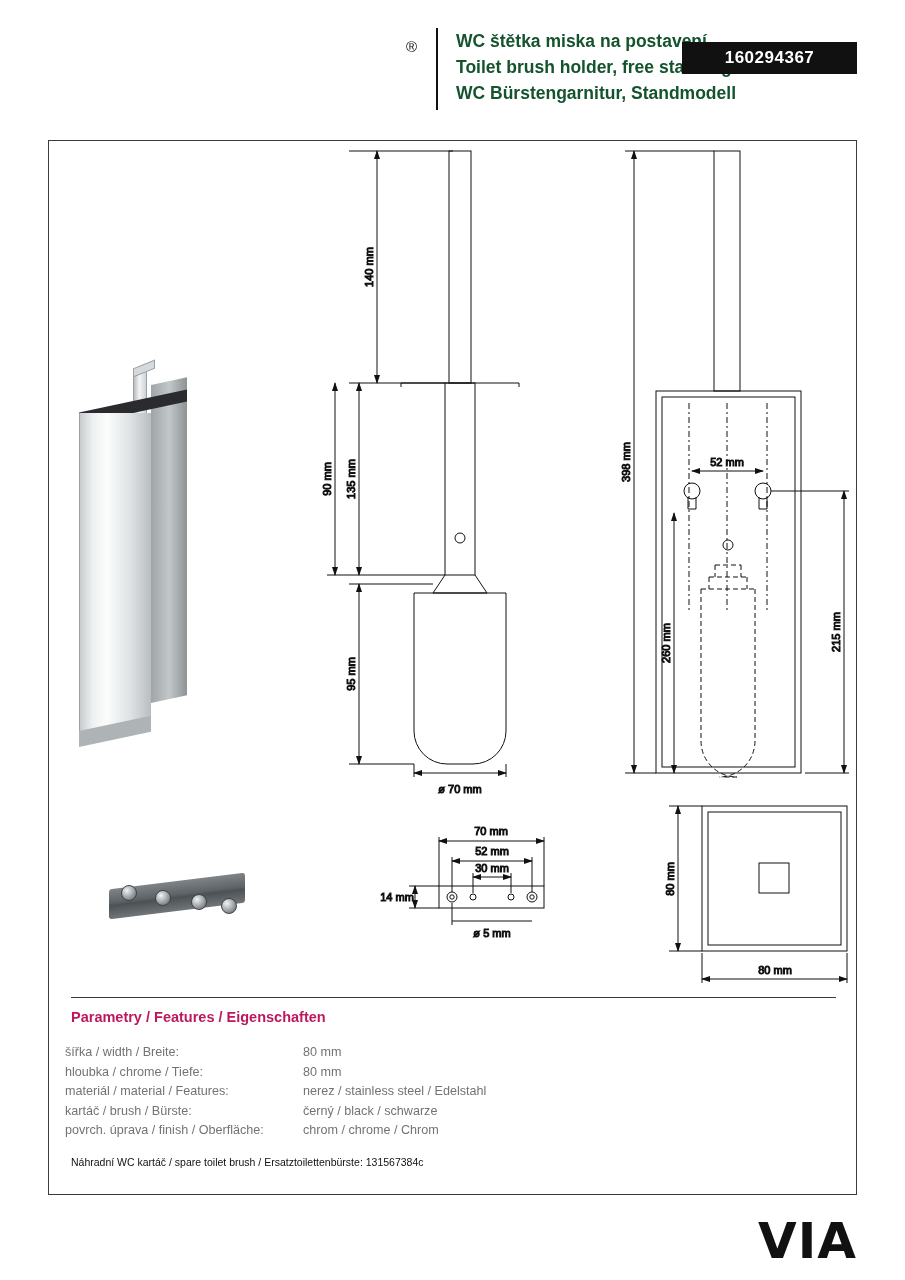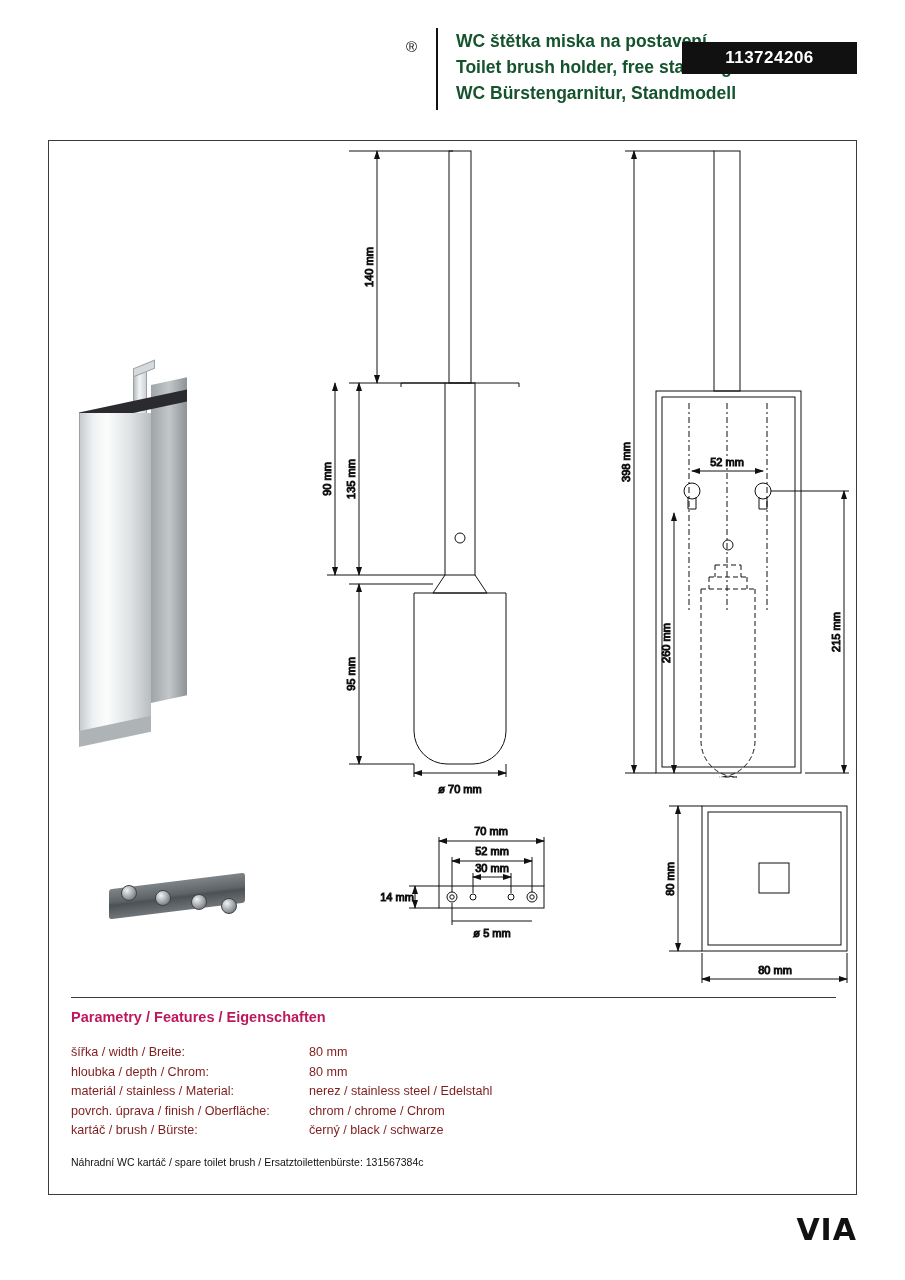--- a/index.html
+++ b/index.html
@@ -176,41 +176,41 @@
   }
   .feat-title {
     position: absolute;
     left: 22px; top: 868px;
     font-size: 14.5px;
     font-weight: bold;
     color: #be185d;
   }
   .feat-table {
     position: absolute;
-    left: 22px; top: 902px;
+    left: 16px; top: 902px;
     width: 700px;
     font-size: 12.6px;
     line-height: 19.6px;
-    color: #7f1d1d;
+    color: #737373;
   }
   .feat-row { display: flex; }
   .feat-label { width: 238px; }
   .feat-value { flex: 1; }
   .feat-note {
     position: absolute;
     left: 22px; top: 1015px;
     font-size: 10.5px;
     color: #111;
   }
 
   
   .footer-brand {
     position: absolute;
     right: 48px; top: 1212px;
-    font-size: 30px;
+    font-size: 50px;
     font-weight: bold;
     letter-spacing: 1px;
     color: #111;
     font-family: "DejaVu Sans", sans-serif;
   }
 
   .dim-text {
     font-family: "Liberation Sans", sans-serif;
     font-size: 11px;
     fill: #111;
@@ -220,21 +220,21 @@
 <body>
 
 <div class="header">
   <div class="logo-reg">®</div>
   <div class="header-divider"></div>
   <div class="title-block">
     <div class="title-line">WC štětka miska na postavení</div>
     <div class="title-line">Toilet brush holder, free standing</div>
     <div class="title-line">WC Bürstengarnitur, Standmodell</div>
   </div>
-  <div class="code-badge">113724206</div>
+  <div class="code-badge">160294367</div>
 </div>
 
 <div class="frame">
 
   <div class="photo">
     <div class="handle"></div>
     <div class="handle-top"></div>
     <div class="body-side"></div>
     <div class="cap"></div>
     <div class="body-front"></div>
@@ -388,32 +388,32 @@
   </svg>
 
   <div class="feat-divider"></div>
   <div class="feat-title">Parametry / Features / Eigenschaften</div>
   <div class="feat-table">
     <div class="feat-row">
       <div class="feat-label">šířka / width / Breite:</div>
       <div class="feat-value">80 mm</div>
     </div>
     <div class="feat-row">
-      <div class="feat-label">hloubka / depth / Chrom:</div>
+      <div class="feat-label">hloubka / chrome / Tiefe:</div>
       <div class="feat-value">80 mm</div>
     </div>
     <div class="feat-row">
-      <div class="feat-label">materiál / stainless / Material:</div>
+      <div class="feat-label">materiál / material / Features:</div>
       <div class="feat-value">nerez / stainless steel / Edelstahl</div>
+    </div>
+    <div class="feat-row">
+      <div class="feat-label">kartáč / brush / Bürste:</div>
+      <div class="feat-value">černý / black / schwarze</div>
     </div>
     <div class="feat-row">
       <div class="feat-label">povrch. úprava / finish / Oberfläche:</div>
       <div class="feat-value">chrom / chrome / Chrom</div>
     </div>
-    <div class="feat-row">
-      <div class="feat-label">kartáč / brush / Bürste:</div>
-      <div class="feat-value">černý / black / schwarze</div>
-    </div>
   </div>
   <div class="feat-note">Náhradní WC kartáč / spare toilet brush / Ersatztoilettenbürste: 131567384c</div>
 </div>
 
 <div class="footer-brand">VIA</div>
 
 </body></html>

